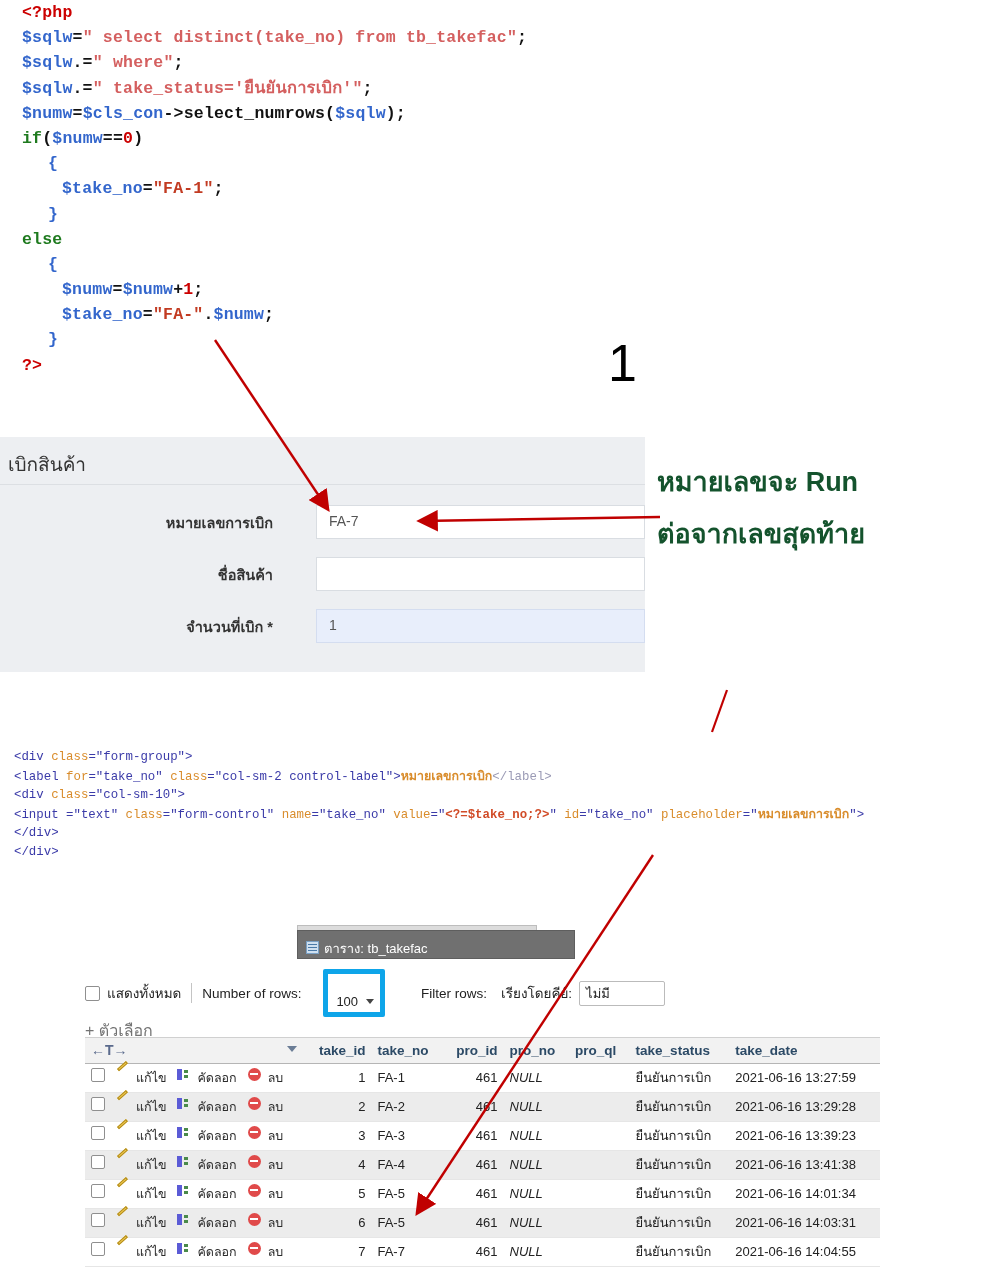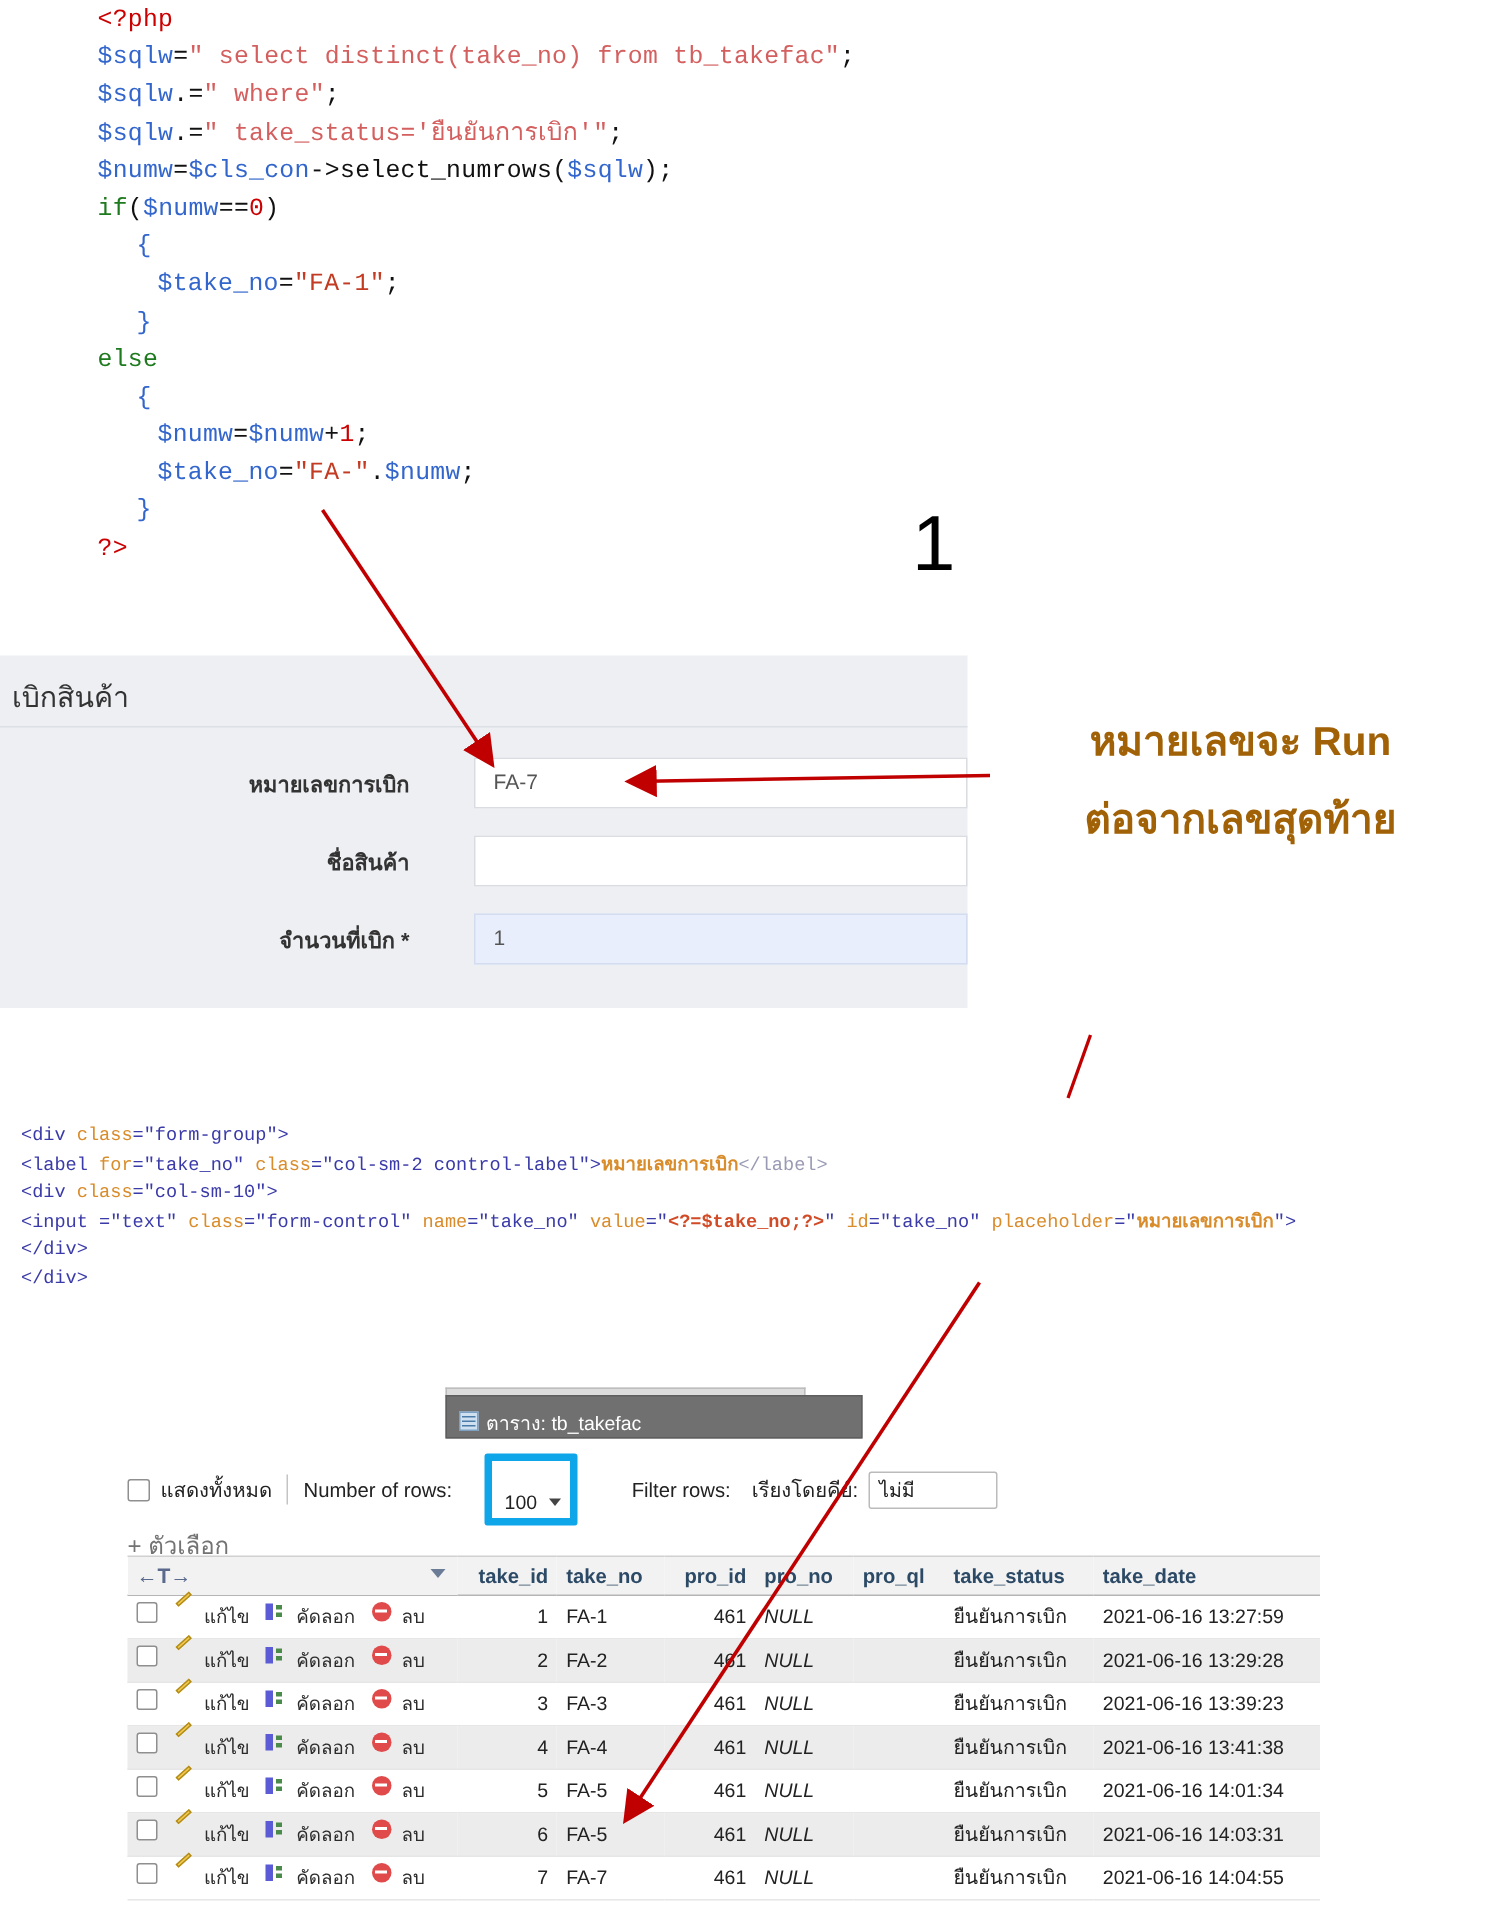--- a/index.html
+++ b/index.html
@@ -16,26 +16,25 @@
   }
 
   
   .php-block {
     position: absolute;
     left: 0px;
     top: 0px;
     width: 660px;
     font-family: "Liberation Mono", "DejaVu Sans Mono", monospace;
     font-size: 16.5px;
-    font-weight: normal;
+    font-weight: bold;
     line-height: 25.2px;
     letter-spacing: 0.2px;
     white-space: pre;
     color: #111111;
-    padding-left: 43px;
   }
   .php-line { height: 25.2px; padding-left: 22px; }
   .php-line.ind1 { padding-left: 48px; }
   .php-line.ind2 { padding-left: 62px; }
   .c-tag  { color: #cc0000; }
   .c-var  { color: #3366cc; }
   .c-str  { color: #d45f5f; }
   .c-strk { color: #c23b22; }
   .c-kw   { color: #1e7a1e; }
   .c-fn   { color: #111111; }
@@ -103,26 +102,26 @@
     font-size: 14px;
     color: #555555;
     padding: 7px 0 0 12px;
   }
   .form-row .f-input.blue { background: #e8eefb; border-color: #d4ddf0; }
 
   
   .annot {
     position: absolute;
     left: 657px;
-    top: 468px;
+    top: 456px;
     width: 340px;
-    text-align: center;
+    text-align: left;
     font-size: 27px;
     font-weight: bold;
-    color: #a16207;
+    color: #14532d;
     line-height: 52px;
     font-family: "Liberation Sans", sans-serif;
   }
 
   
   .html-block {
     position: absolute;
     left: 14px;
     top: 748px;
     width: 990px;

